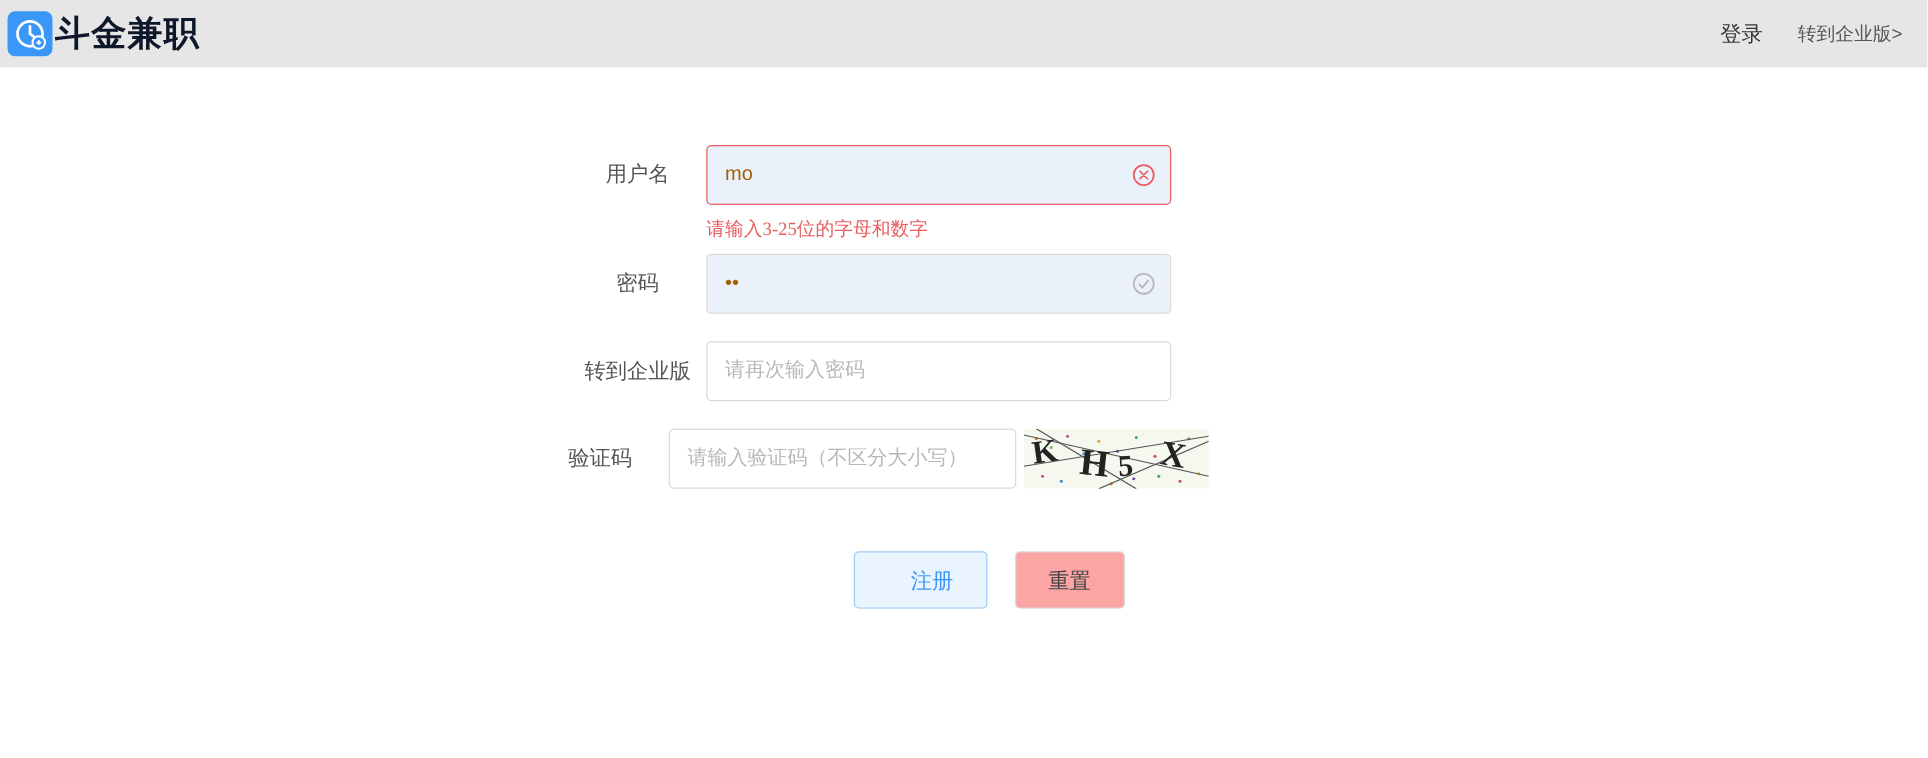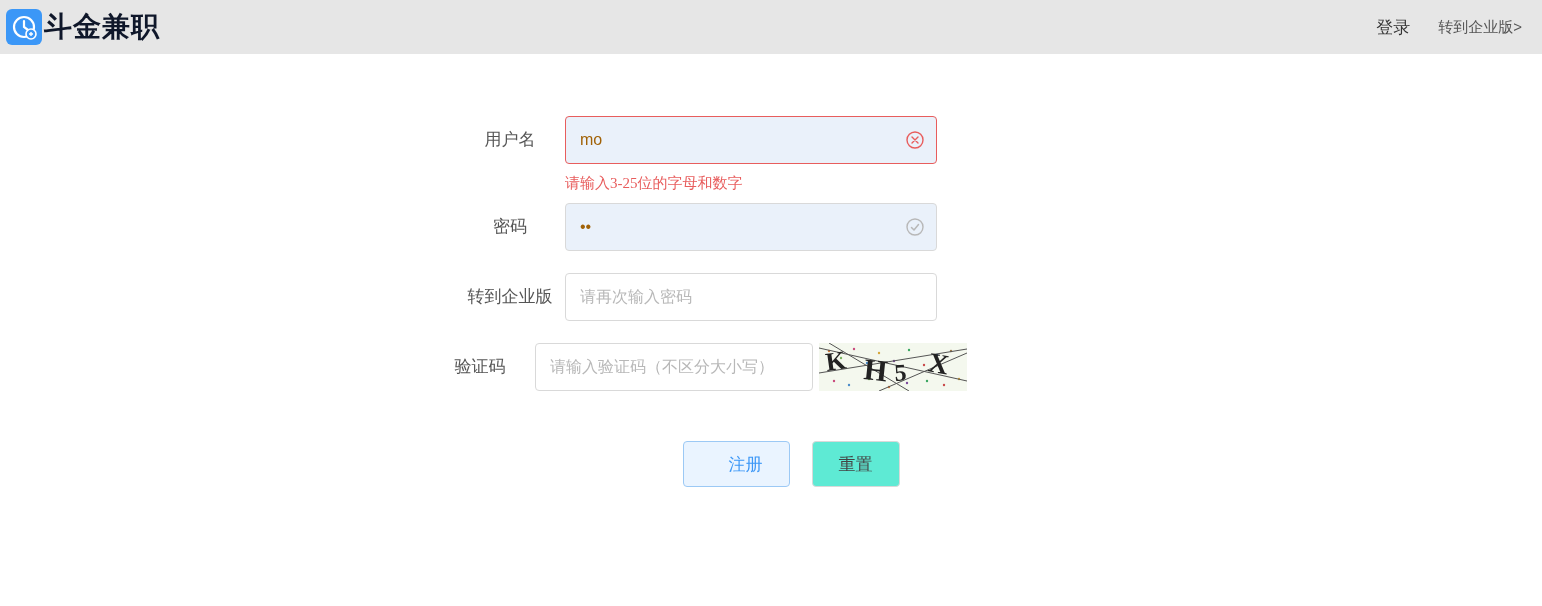--- a/index.html
+++ b/index.html
@@ -164,21 +164,21 @@
       align-items: center;
       justify-content: center;
     }
     .btn-primary {
       background: #eaf4ff;
       color: #3b97f7;
       border: 1px solid #9cc9f5;
       padding-left: 45px;
     }
     .btn-default {
-      background: #5eead4;
+      background: #fca5a5;
       color: #444;
       border: 1px solid #d9d9d9;
     }
   </style>
 </head>
 <body>
 
 <div class="header">
   <div class="brand">
     <div class="brand-icon">

